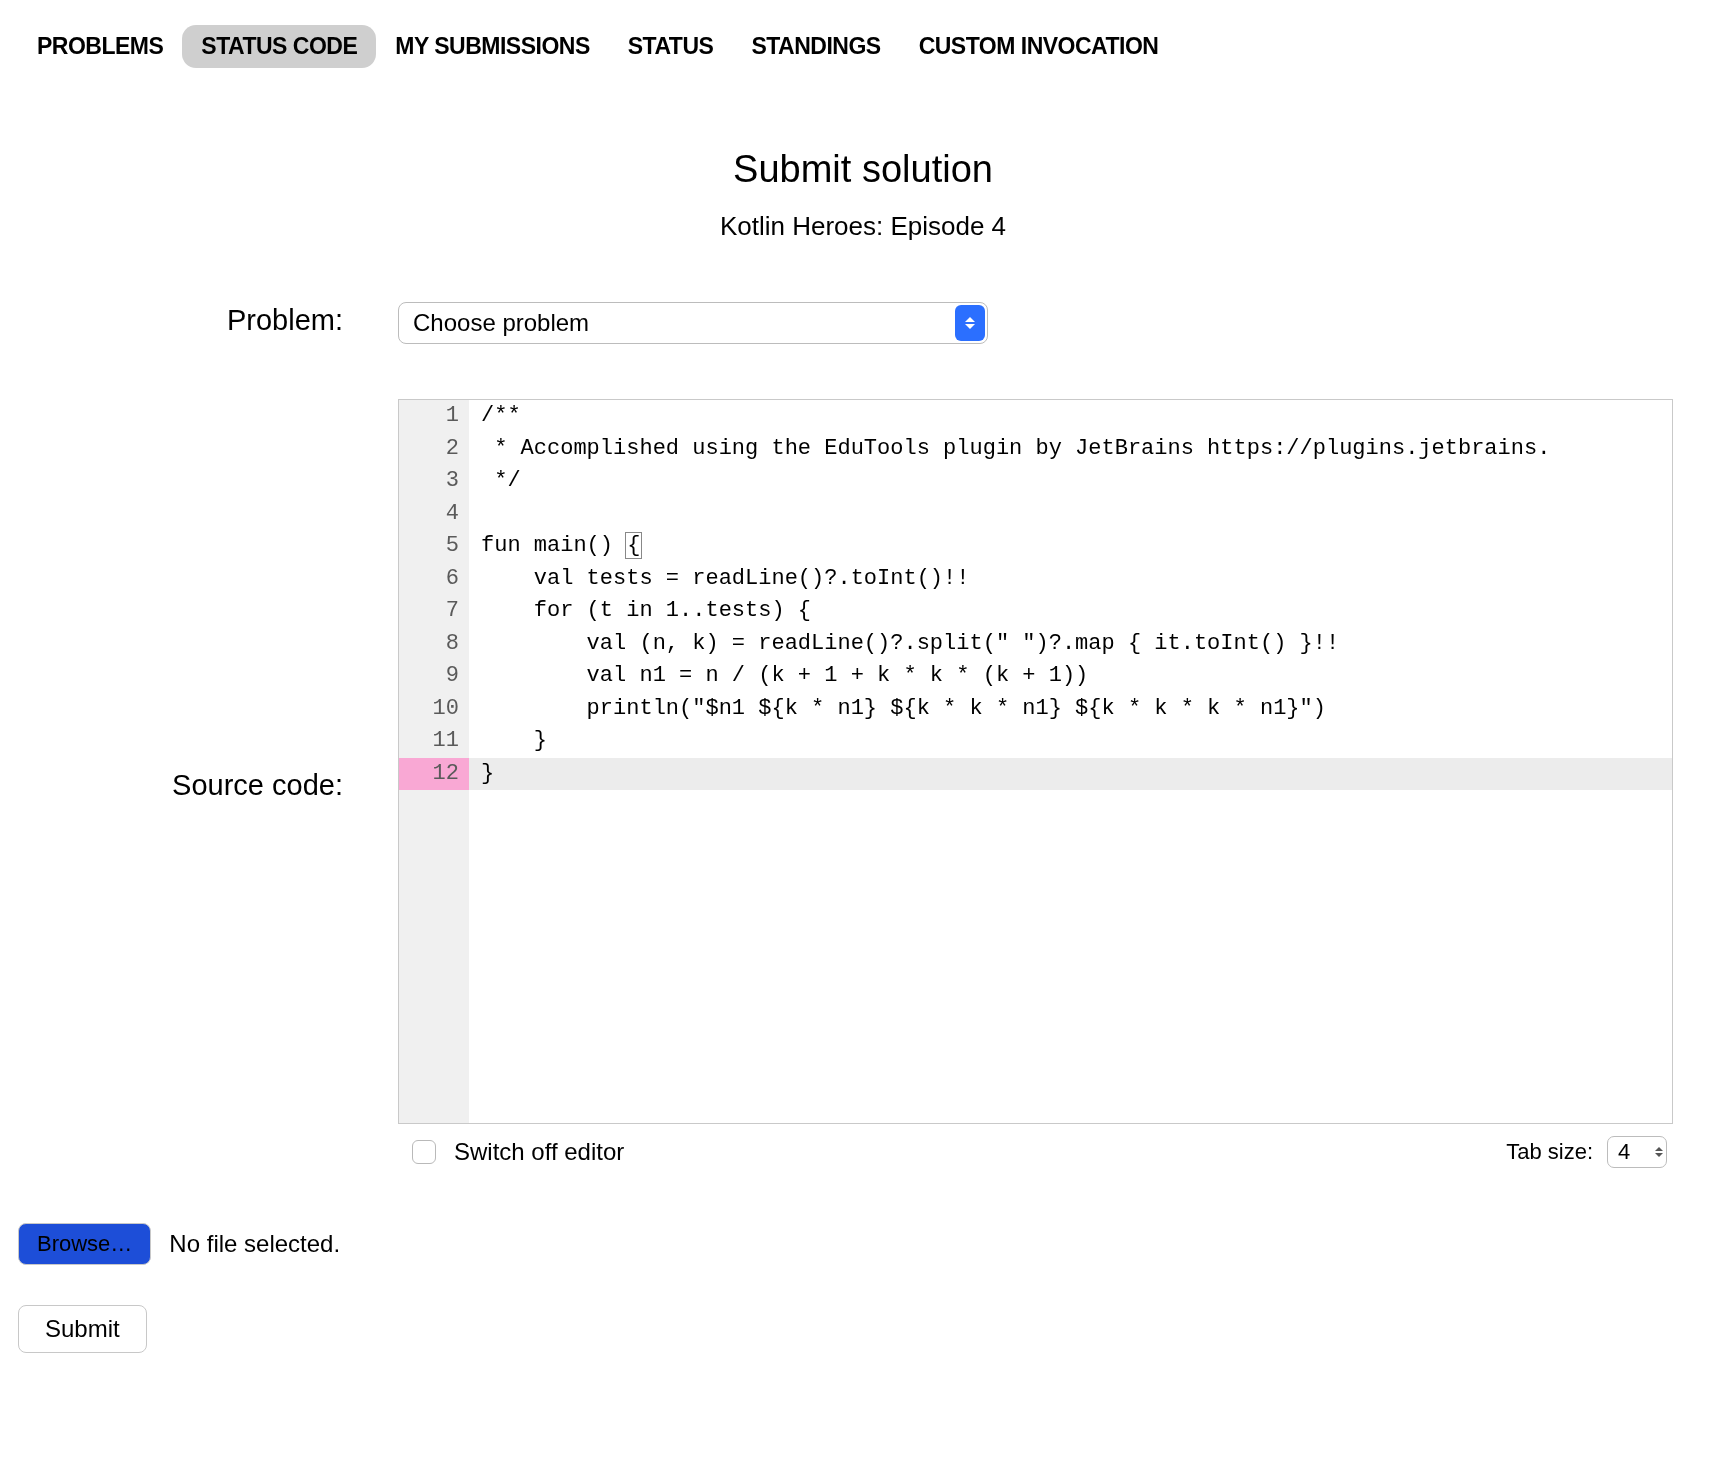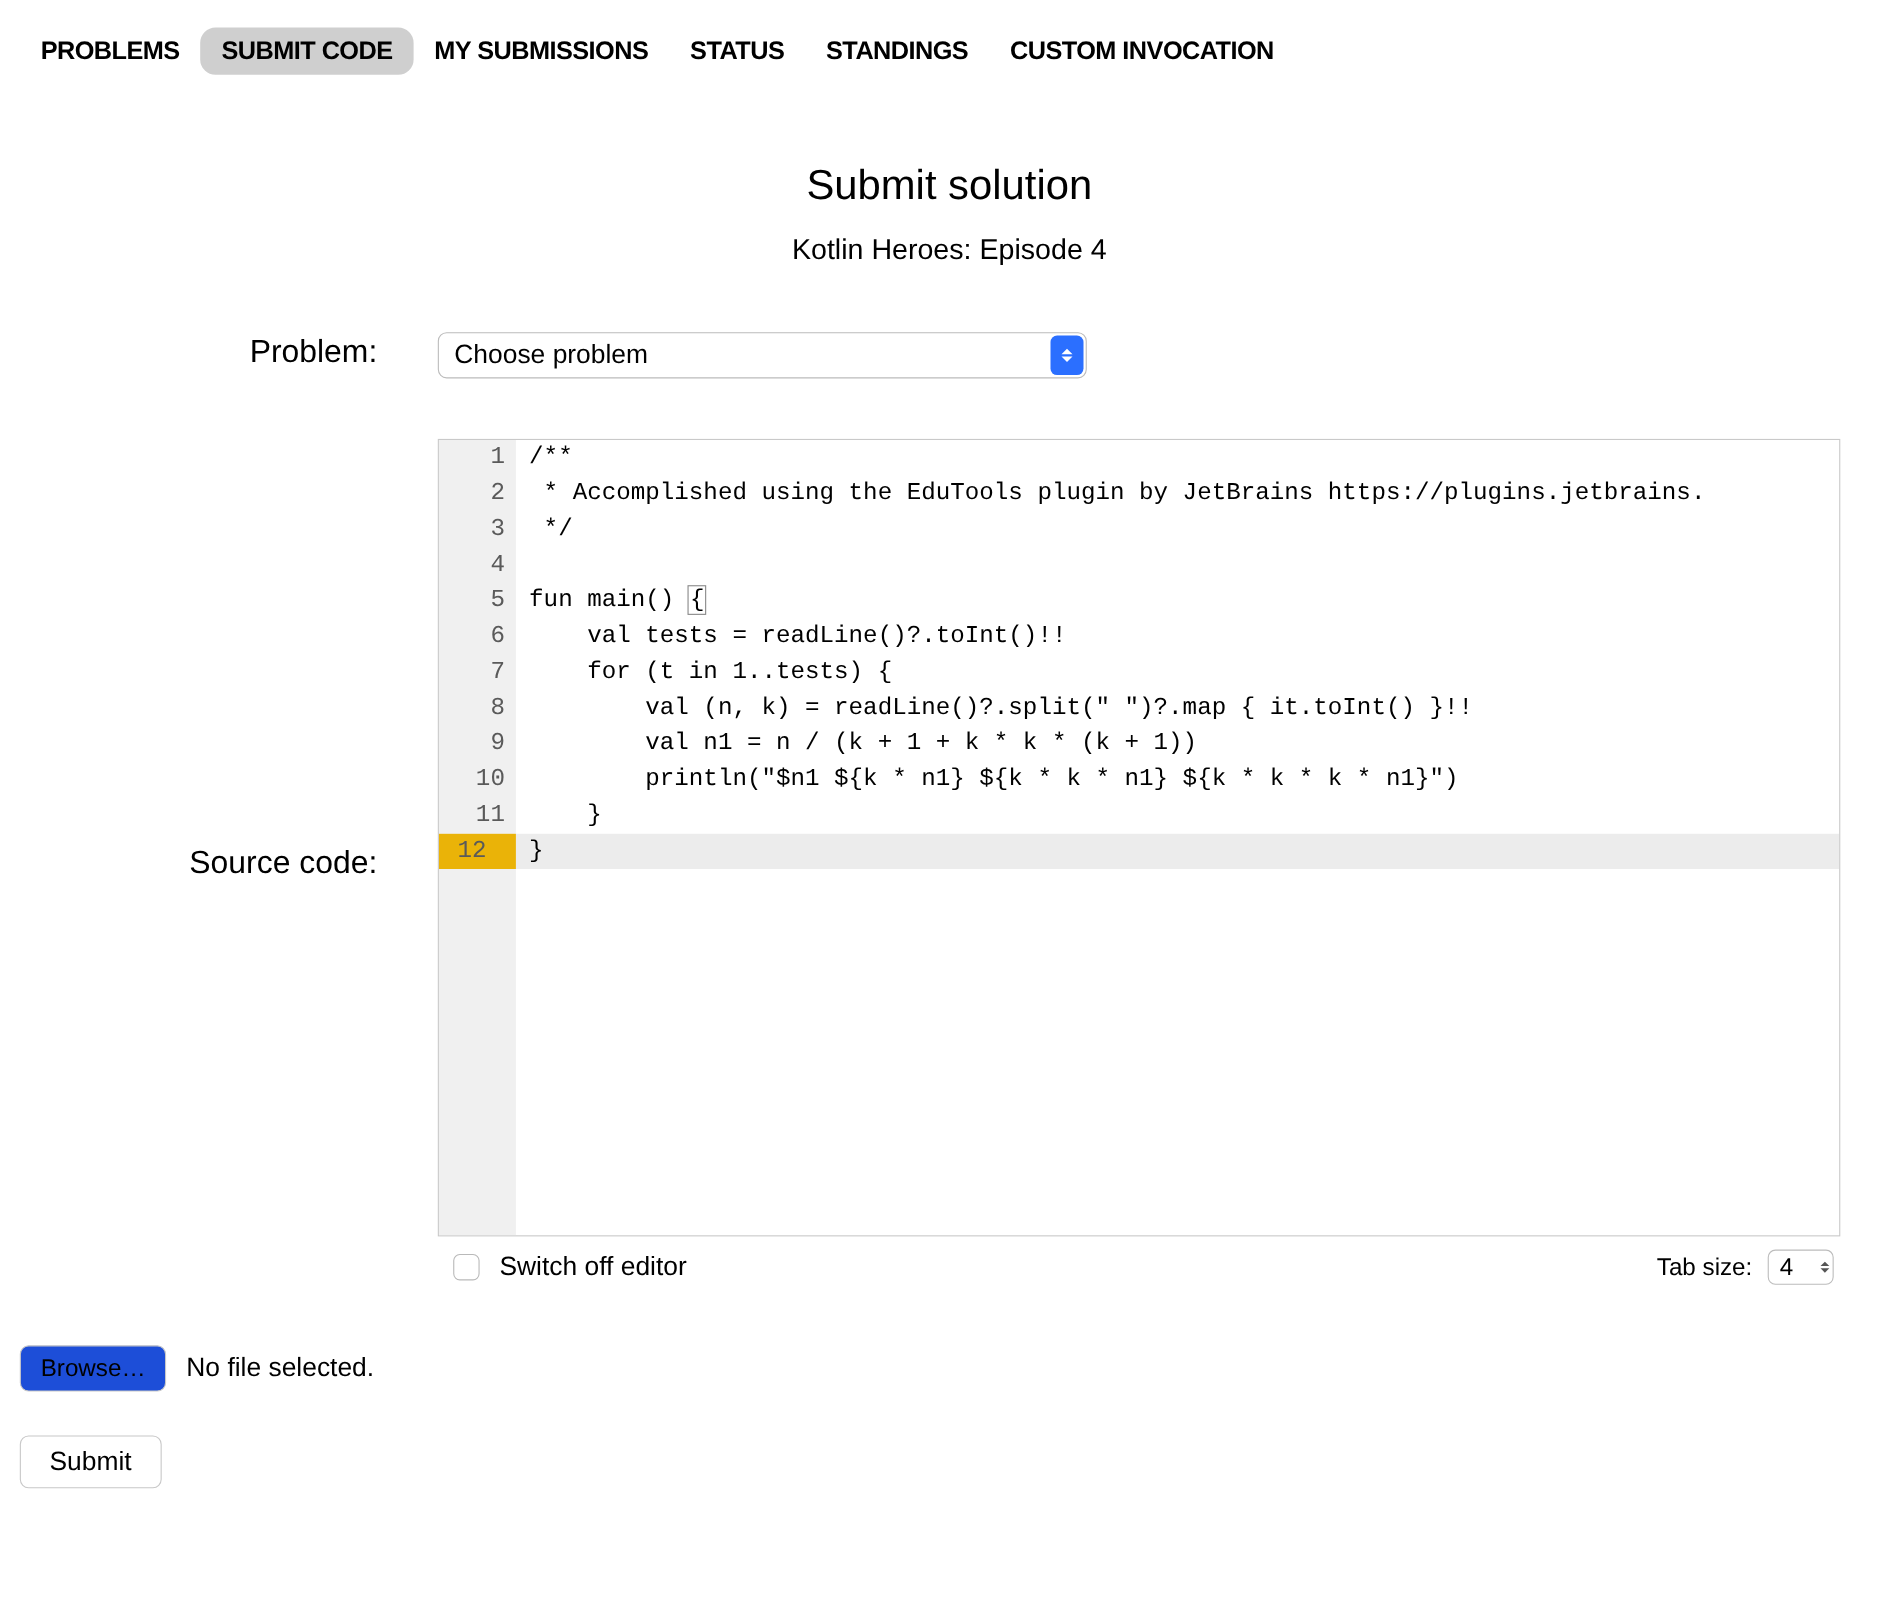--- a/index.html
+++ b/index.html
@@ -126,21 +126,21 @@
     width: 70px;
     flex-shrink: 0;
     padding-top: 0;
   }
   .gutter .ln {
     text-align: right;
     padding-right: 10px;
     color: #5a5a5a;
     height: 32.5px;
   }
-  .gutter .ln.hl { background: #eab308; text-align: center; }
+  .gutter .ln.hl { background: #f9a8d4; }
   .code-area {
     flex: 1;
     position: relative;
     white-space: pre;
     overflow: hidden;
   }
   .code-line {
     height: 32.5px;
     padding-left: 12px;
   }
@@ -237,21 +237,21 @@
     background: #fff;
     font-size: 24px;
     cursor: pointer;
   }
 </style>
 </head>
 <body>
 
 <div class="tabs" id="tabs-container">
     <div class="tab">PROBLEMS</div>
-    <div class="tab active">SUBMIT CODE</div>
+    <div class="tab active">STATUS CODE</div>
     <div class="tab">MY SUBMISSIONS</div>
     <div class="tab">STATUS</div>
     <div class="tab">STANDINGS</div>
     <div class="tab">CUSTOM INVOCATION</div>
   </div>
 
 <h1 class="page-title">Submit solution</h1>
 <div class="page-subtitle">Kotlin Heroes: Episode 4</div>
 
 <div class="form">

